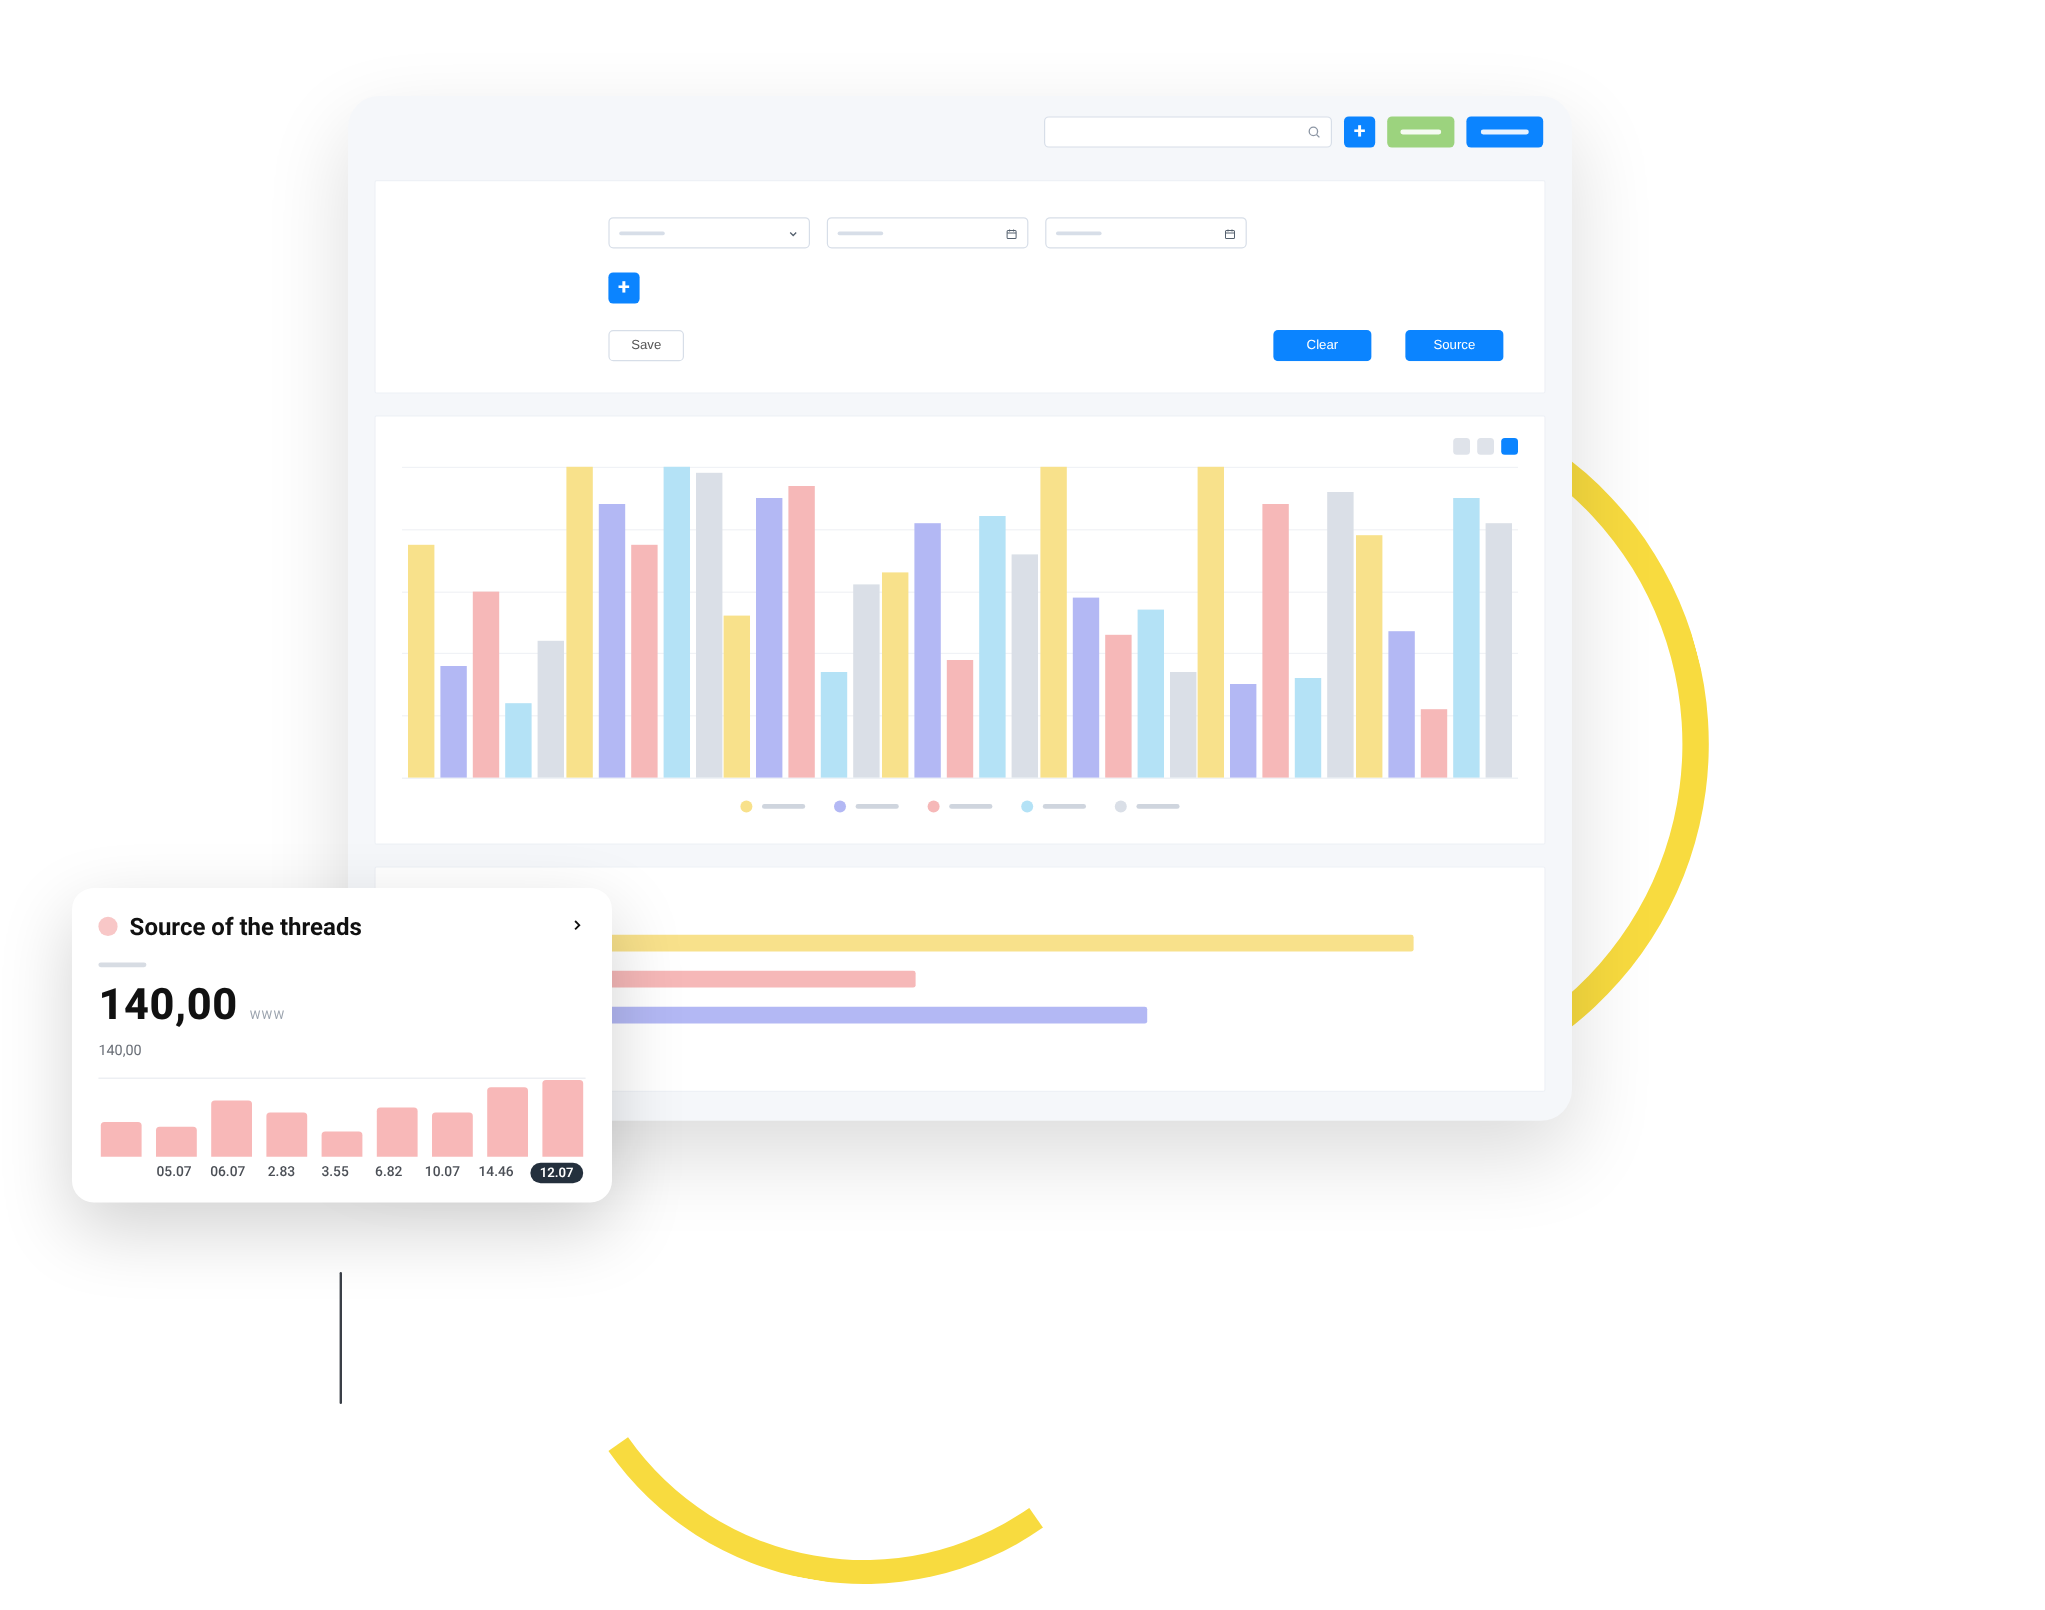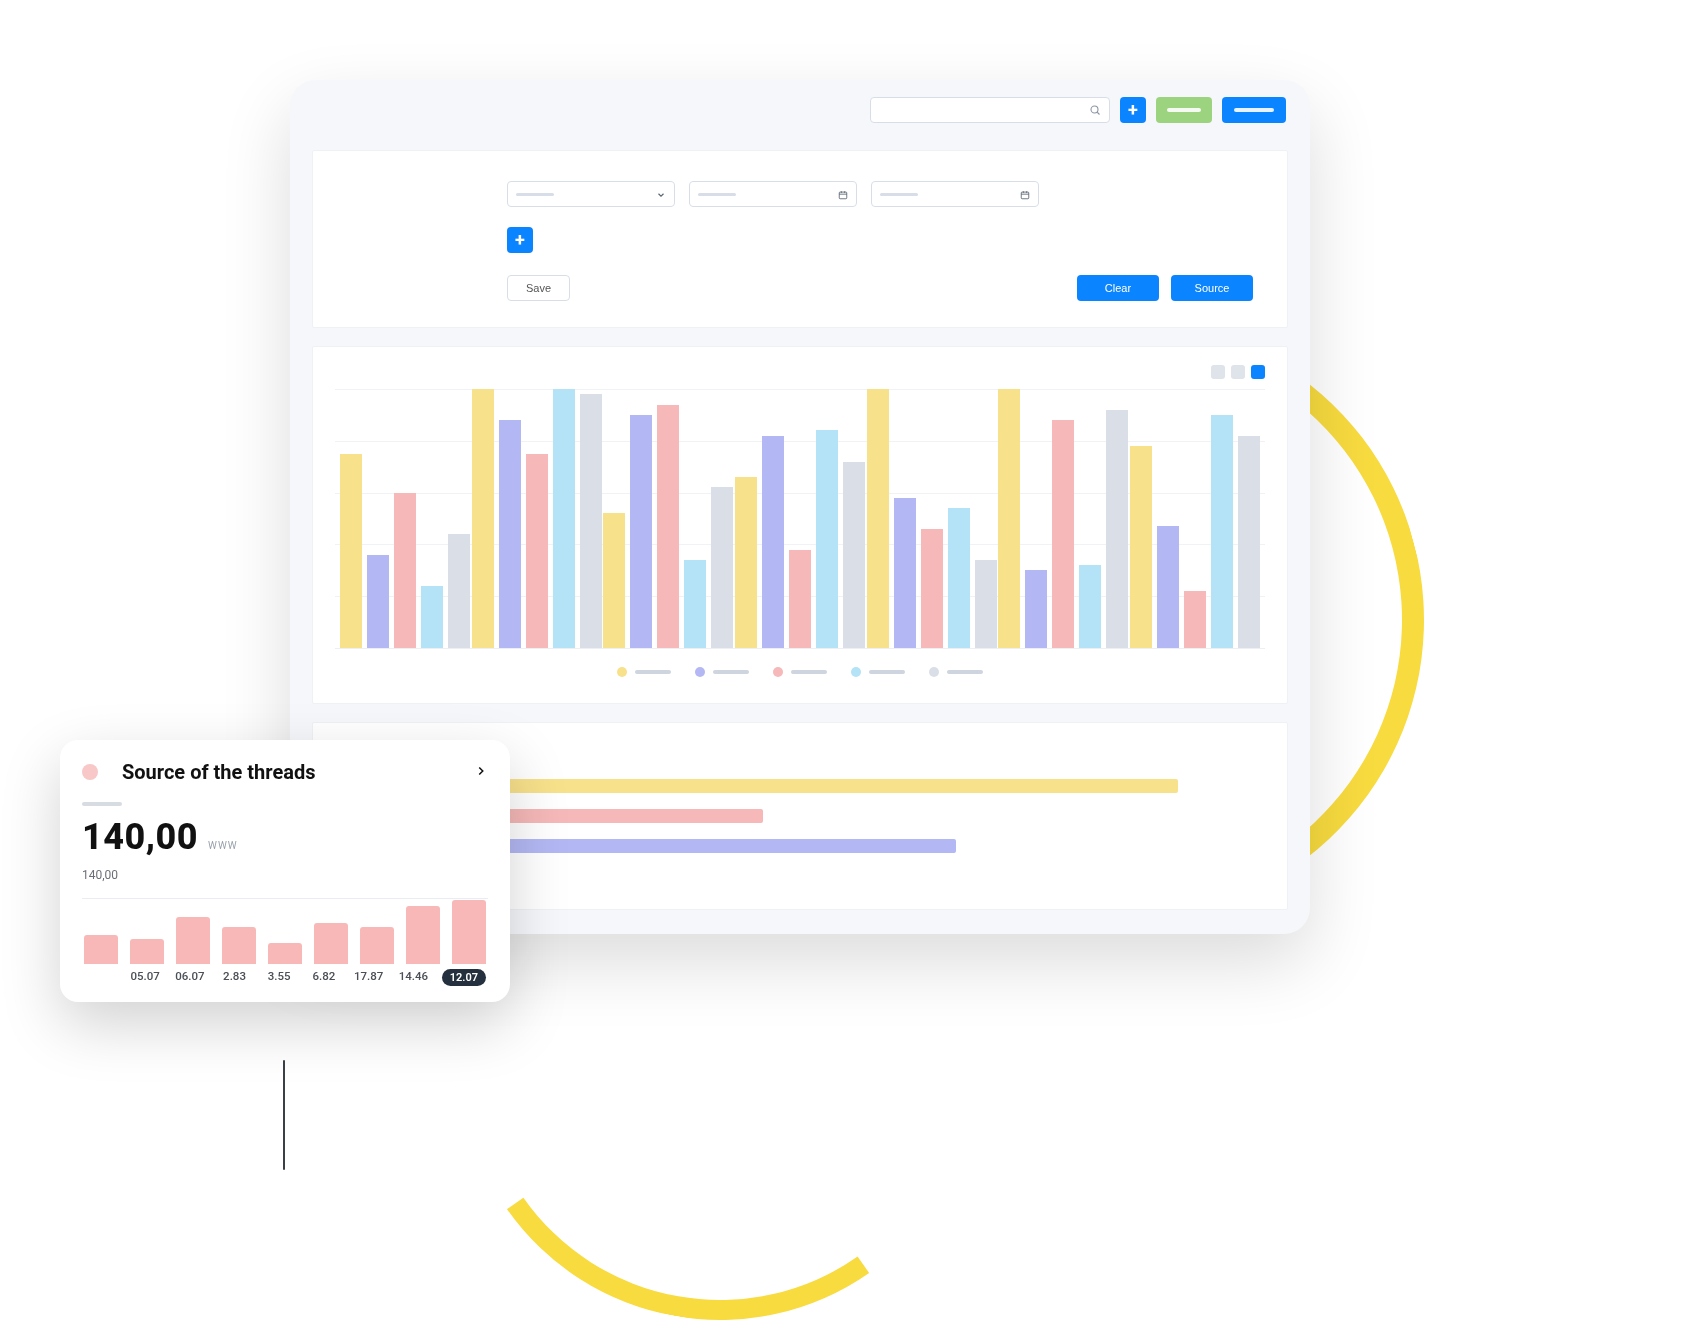--- a/index.html
+++ b/index.html
@@ -96,21 +96,21 @@
     height: 26px; border: 1px solid #d7dee8; border-radius: 4px;
     background: #fff; display: flex; align-items: center; justify-content: space-between;
     padding: 0 8px; color: #8c96a4;
   }
   .fld .sk { height:3px; width:38px; background:#d7dee8; border-radius:2px; }
   .fld.w1 { width: 168px; }
   .fld.w2 { width: 168px; }
   .fld svg { width: 10px; height: 10px; }
   .filters-row2 { padding-left: 160px; margin-bottom: 22px; }
   .filters-actions {
-    display: flex; align-items: center; padding-left: 160px; gap: 12px;
+    display: flex; align-items: center; padding-left: 160px; gap: 28px;
   }
   .btn {
     height: 26px; padding: 0 18px; border-radius: 4px;
     font-size: 11px; display:inline-flex; align-items:center; justify-content:center;
     border: 1px solid transparent; cursor: pointer;
   }
   .btn.outline { border-color: #d7dee8; background: #fff; color: #555; }
   .btn.primary { background: #0b84ff; color: #fff; }
   .spacer { flex: 1; }
 
@@ -158,21 +158,21 @@
   .float-card {
     position: absolute;
     left: 60px; top: 740px;
     width: 450px;
     background: #fff;
     border-radius: 18px;
     box-shadow: 0 22px 60px rgba(0,0,0,.18);
     padding: 20px 22px 16px;
   }
   .fc-head { display:flex; align-items:center; justify-content:space-between; margin-bottom: 18px; }
-  .fc-title-wrap { display:flex; align-items:center; gap:24px; }
+  .fc-title-wrap { display:flex; align-items:center; gap:10px; }
   .fc-title-dot { width:16px; height:16px; border-radius:50%; background:#f8c7c7; }
   .fc-title { font-size: 20px; font-weight: 700; color:#111; }
   .fc-chevron svg { width:14px; height:14px; }
   .fc-div { width:40px; height:4px; background:#d7dce3; border-radius:2px; margin-bottom: 10px; }
   .fc-value-row { display:flex; align-items:baseline; gap:10px; margin-bottom: 10px; }
   .fc-value { font-size: 36px; font-weight: 800; color:#111; letter-spacing: .5px; }
   .fc-unit { font-size: 10px; color:#9aa2ad; letter-spacing: 1px; }
   .fc-axis-label { font-size: 12px; color:#6a6f77; margin-bottom: 4px; }
 
   .mini-chart { position:relative; height: 88px; margin-top: 16px; }
@@ -406,20 +406,20 @@
         <div class="mbar" style="height: 87.5%;"></div>
         <div class="mbar" style="height: 96.875%;"></div>
       </div>
     <div class="mini-x" id="mini-x">
         <div class="xl"></div>
         <div class="xl">05.07</div>
         <div class="xl">06.07</div>
         <div class="xl">2.83</div>
         <div class="xl">3.55</div>
         <div class="xl">6.82</div>
-        <div class="xl">17.87</div>
+        <div class="xl">10.07</div>
         <div class="xl">14.46</div>
         <div class="xl badge"><span>12.07</span></div>
       </div>
   </div>
 </div>
 
 <div class="pointer-line"></div>
 
 </body></html>

